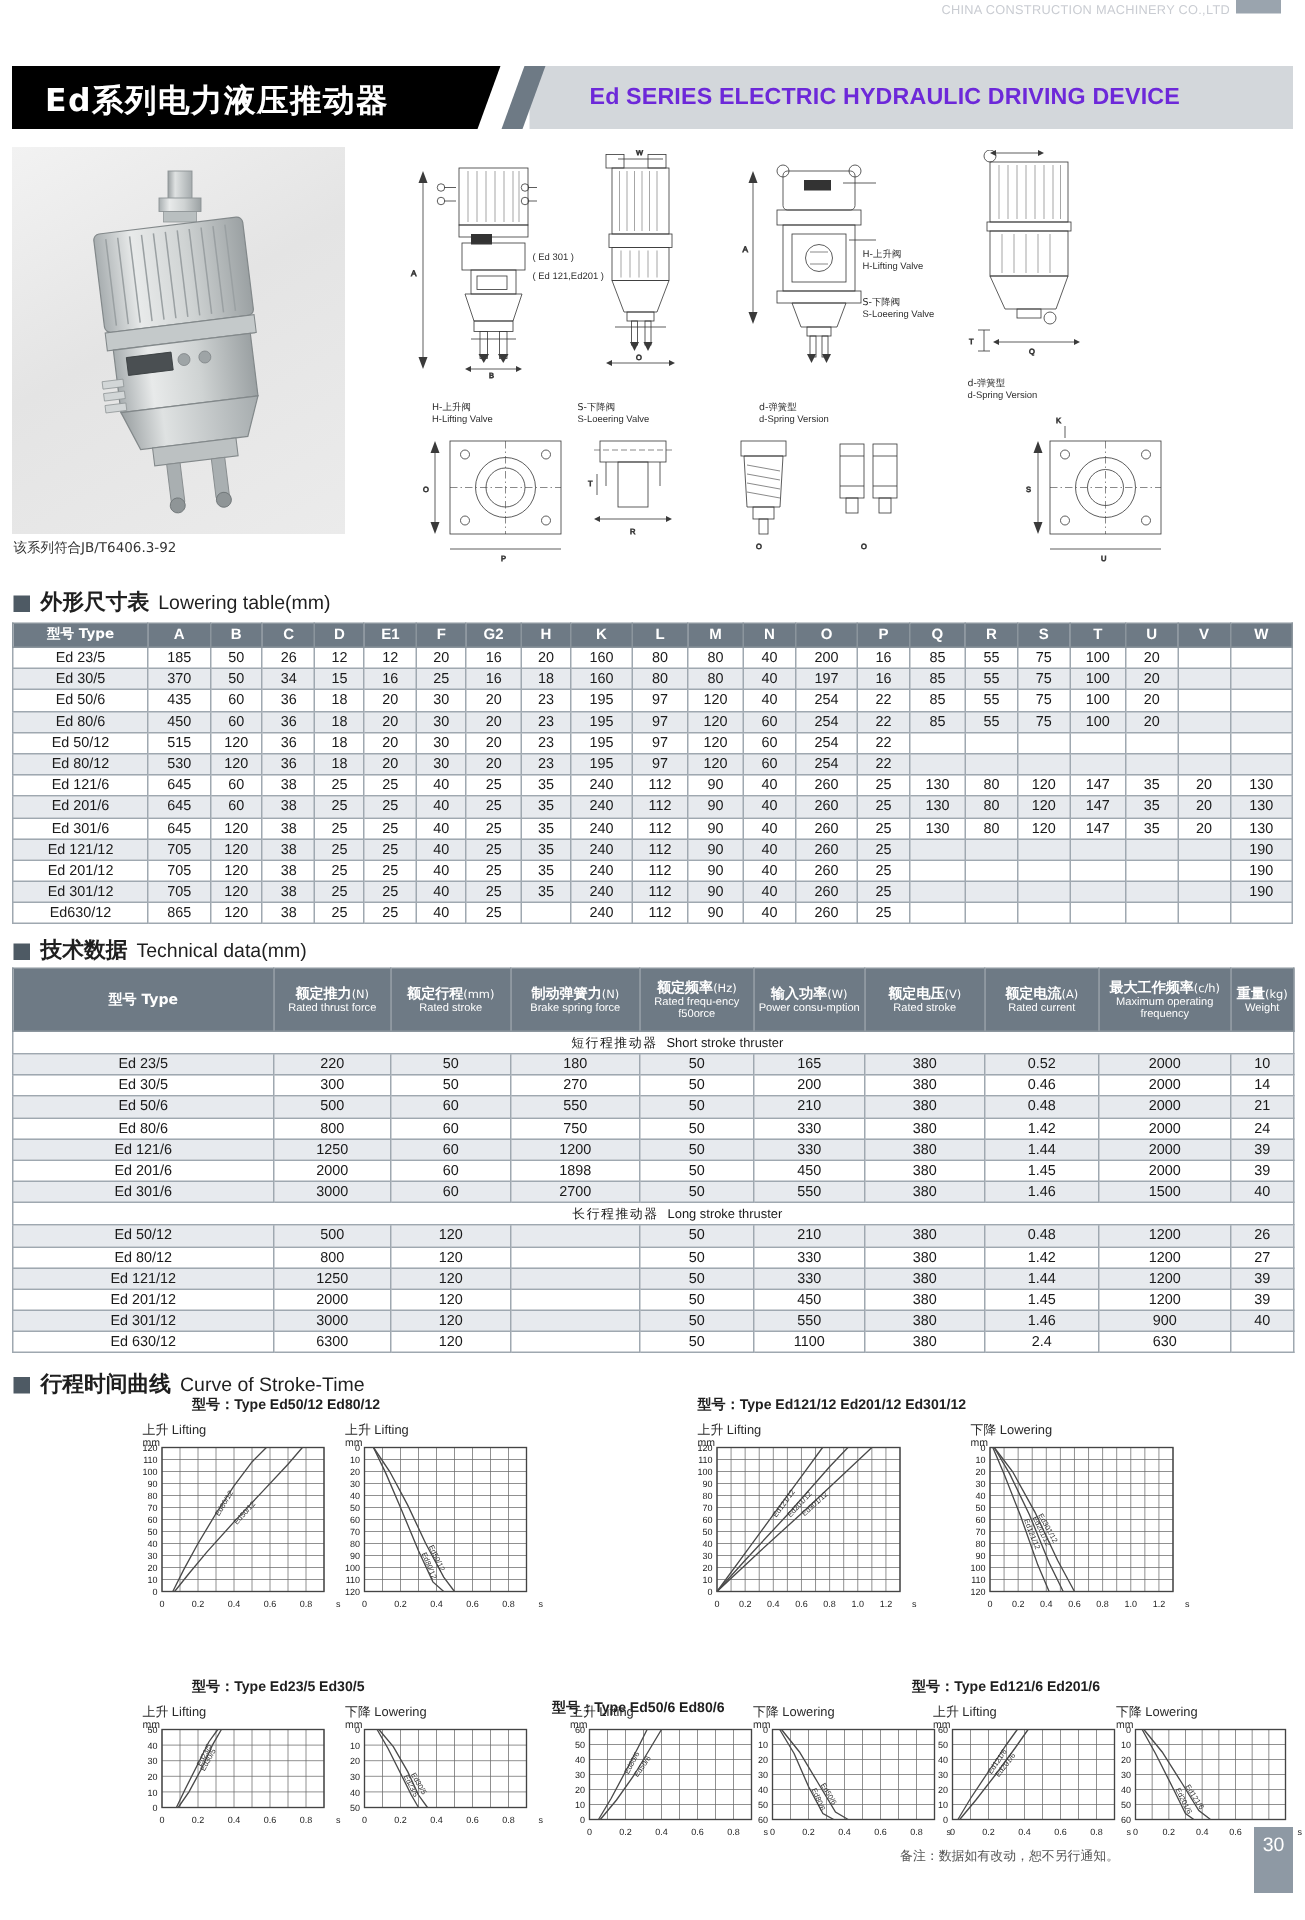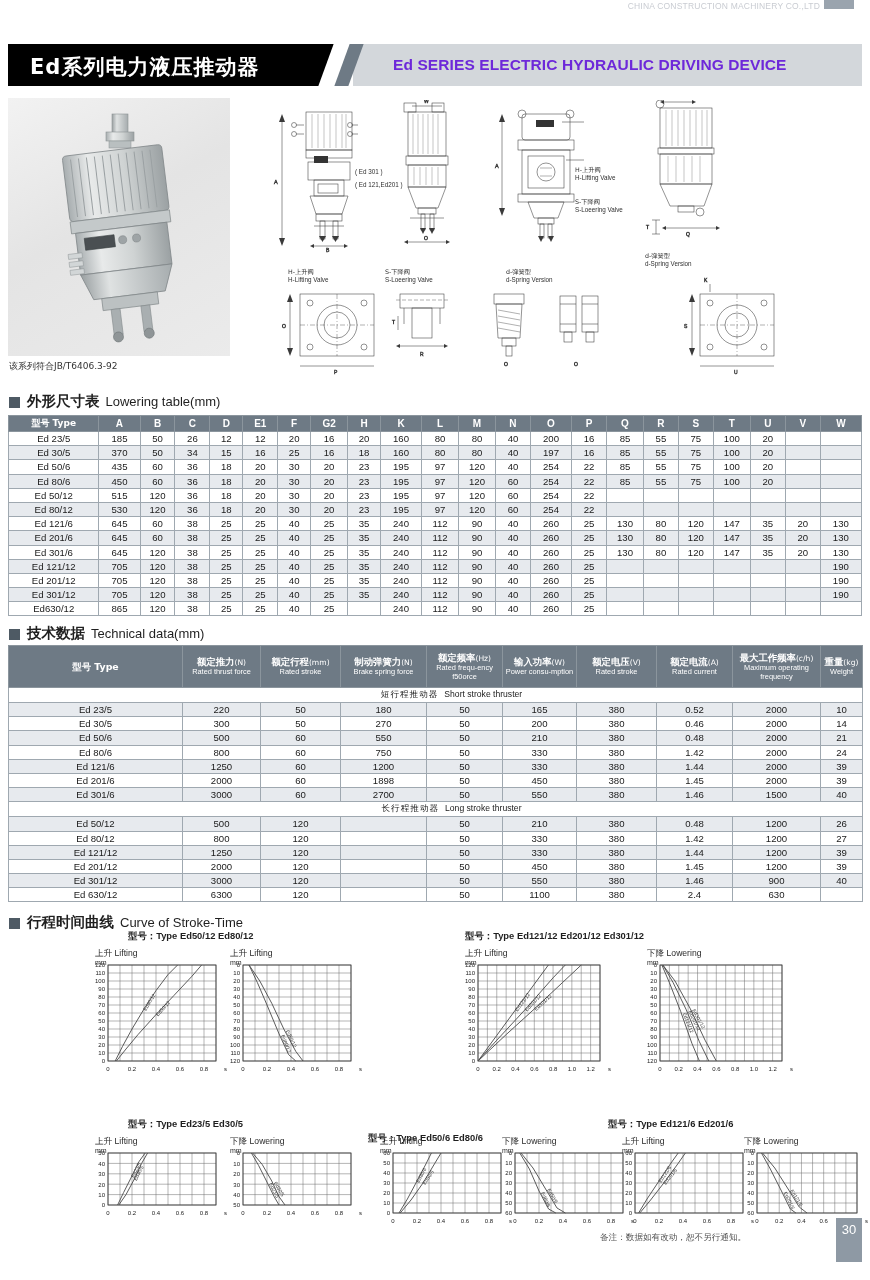--- a/index.html
+++ b/index.html
@@ -126,21 +126,21 @@
   .tech-tbl thead th .h-cn .unit { font-size:7.6px; font-weight:normal; }
   .tech-tbl thead th .h-en {
     display:block; font-size:7.4px; font-weight:normal; line-height:8.4px;text-align:center;
   }
   .tech-tbl tbody tr:nth-child(even) td { background:#e7eaee; }
   .tech-tbl td.grp {
     text-align:center; background:#ffffff !important; font-size:8.6px;
     height:15px;
   }
   .tech-tbl td.grp .gcn {
-    font-family:Liberation Mono, monospace; letter-spacing:1px;margin-left:32px;
+    font-family:Liberation Serif, serif; letter-spacing:1px;margin-left:32px;
   }
   .tech-tbl td.grp .gen { margin-left:6px; }
 
   
   .curves { position:absolute; left:0; top:920px; width:870px; height:330px; }
   .grp-title {
     position:absolute; font-size:9.4px; font-weight:bold; color:#1f1f1f;
     white-space:nowrap;
   }
   .ch-cap {

